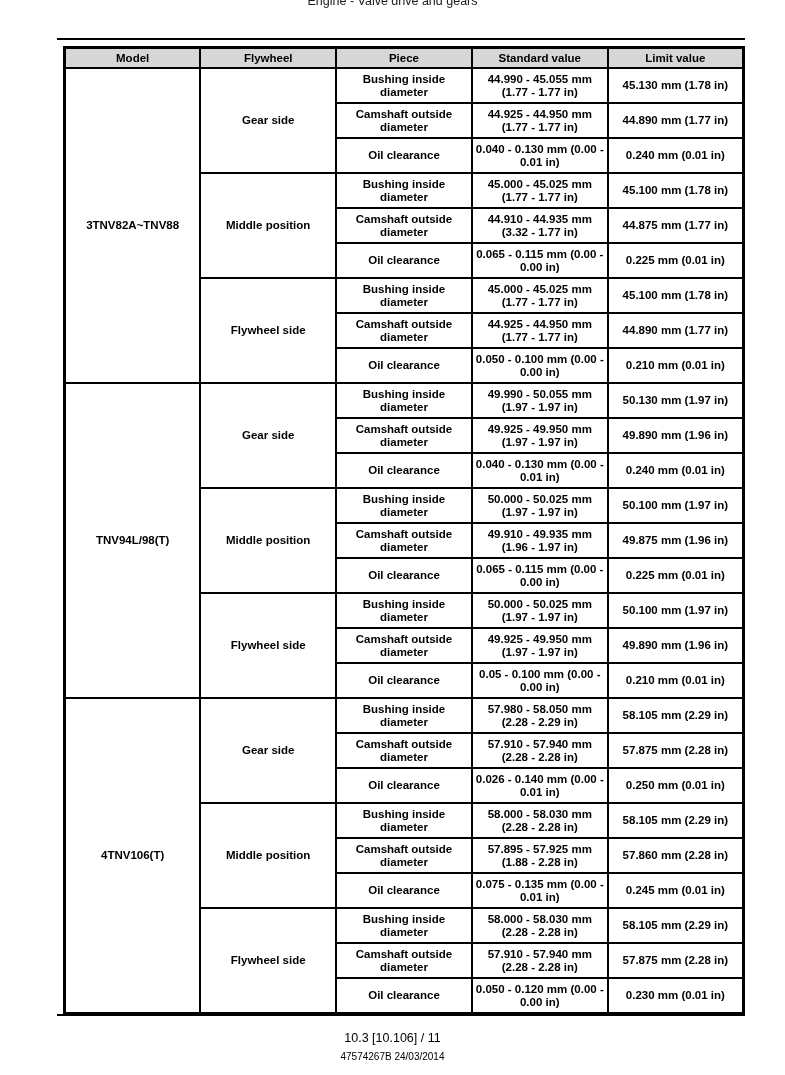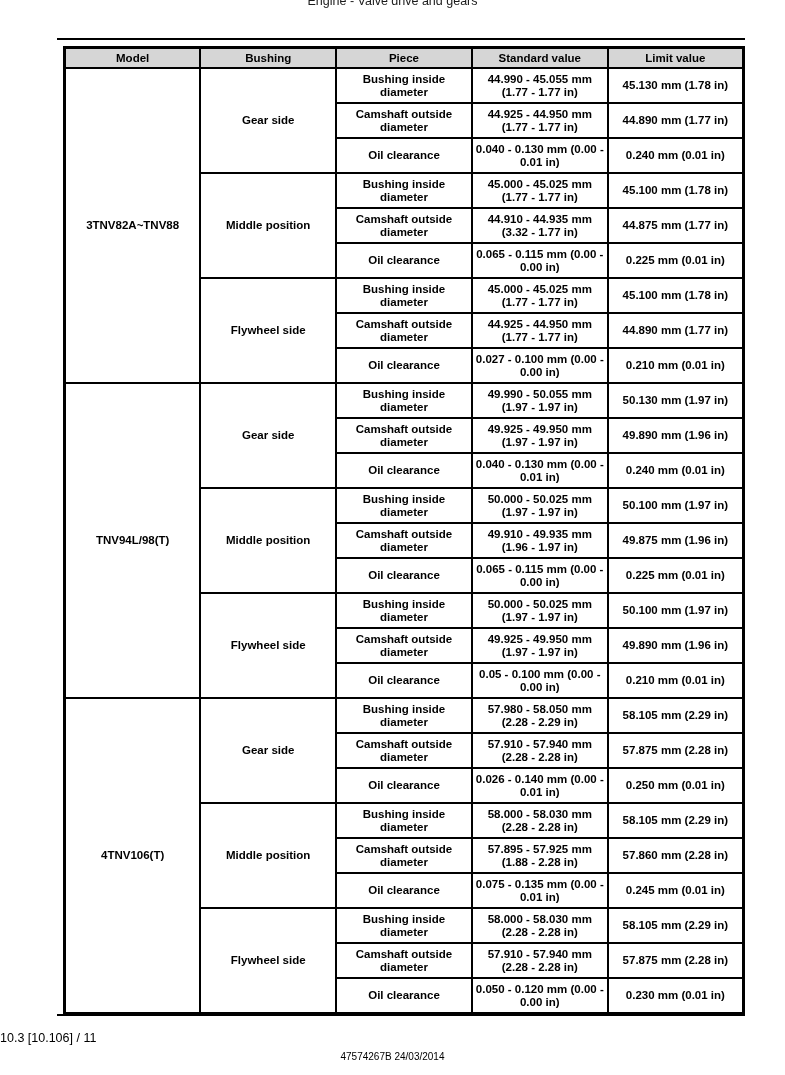--- a/index.html
+++ b/index.html
@@ -86,21 +86,21 @@
     width: 100%;
     text-align: center;
     font-size: 10px;
     margin-top: 32px;
   }
   .footer-page {
     position: absolute;
     top: 1031px;
     left: 0;
     width: 100%;
-    text-align: left;
+    text-align: center;
     font-size: 12.5px;
   }
 </style>
 </head>
 <body>
 
 <div class="page">
 
   <div class="page-title">Engine - Valve drive and gears</div>
 
@@ -111,21 +111,21 @@
       <colgroup>
         <col>
           <col>
           <col>
           <col>
           <col>
       </colgroup>
       <thead>
         <tr>
             <th>Model</th>
-            <th>Bushing</th>
+            <th>Flywheel</th>
             <th>Piece</th>
             <th>Standard value</th>
             <th>Limit value</th>
           </tr>
       </thead>
       <tbody>
           <tr>
             <td rowspan="9" class="model-cell">3TNV82A~TNV88</td>
             <td rowspan="3" class="position-cell">Gear side</td>
             <td class="piece-cell">Bushing inside diameter</td>
@@ -164,21 +164,21 @@
             <td class="standard-cell">45.000 - 45.025 mm (1.77 - 1.77 in)</td>
             <td class="limit-cell">45.100 mm (1.78 in)</td>
           </tr>
           <tr>
             <td class="piece-cell">Camshaft outside diameter</td>
             <td class="standard-cell">44.925 - 44.950 mm (1.77 - 1.77 in)</td>
             <td class="limit-cell">44.890 mm (1.77 in)</td>
           </tr>
           <tr>
             <td class="piece-cell">Oil clearance</td>
-            <td class="standard-cell">0.027 - 0.100 mm (0.00 - 0.00 in)</td>
+            <td class="standard-cell">0.050 - 0.100 mm (0.00 - 0.00 in)</td>
             <td class="limit-cell">0.210 mm (0.01 in)</td>
           </tr>
           <tr>
             <td rowspan="9" class="model-cell">TNV94L/98(T)</td>
             <td rowspan="3" class="position-cell">Gear side</td>
             <td class="piece-cell">Bushing inside diameter</td>
             <td class="standard-cell">49.990 - 50.055 mm (1.97 - 1.97 in)</td>
             <td class="limit-cell">50.130 mm (1.97 in)</td>
           </tr>
           <tr>

